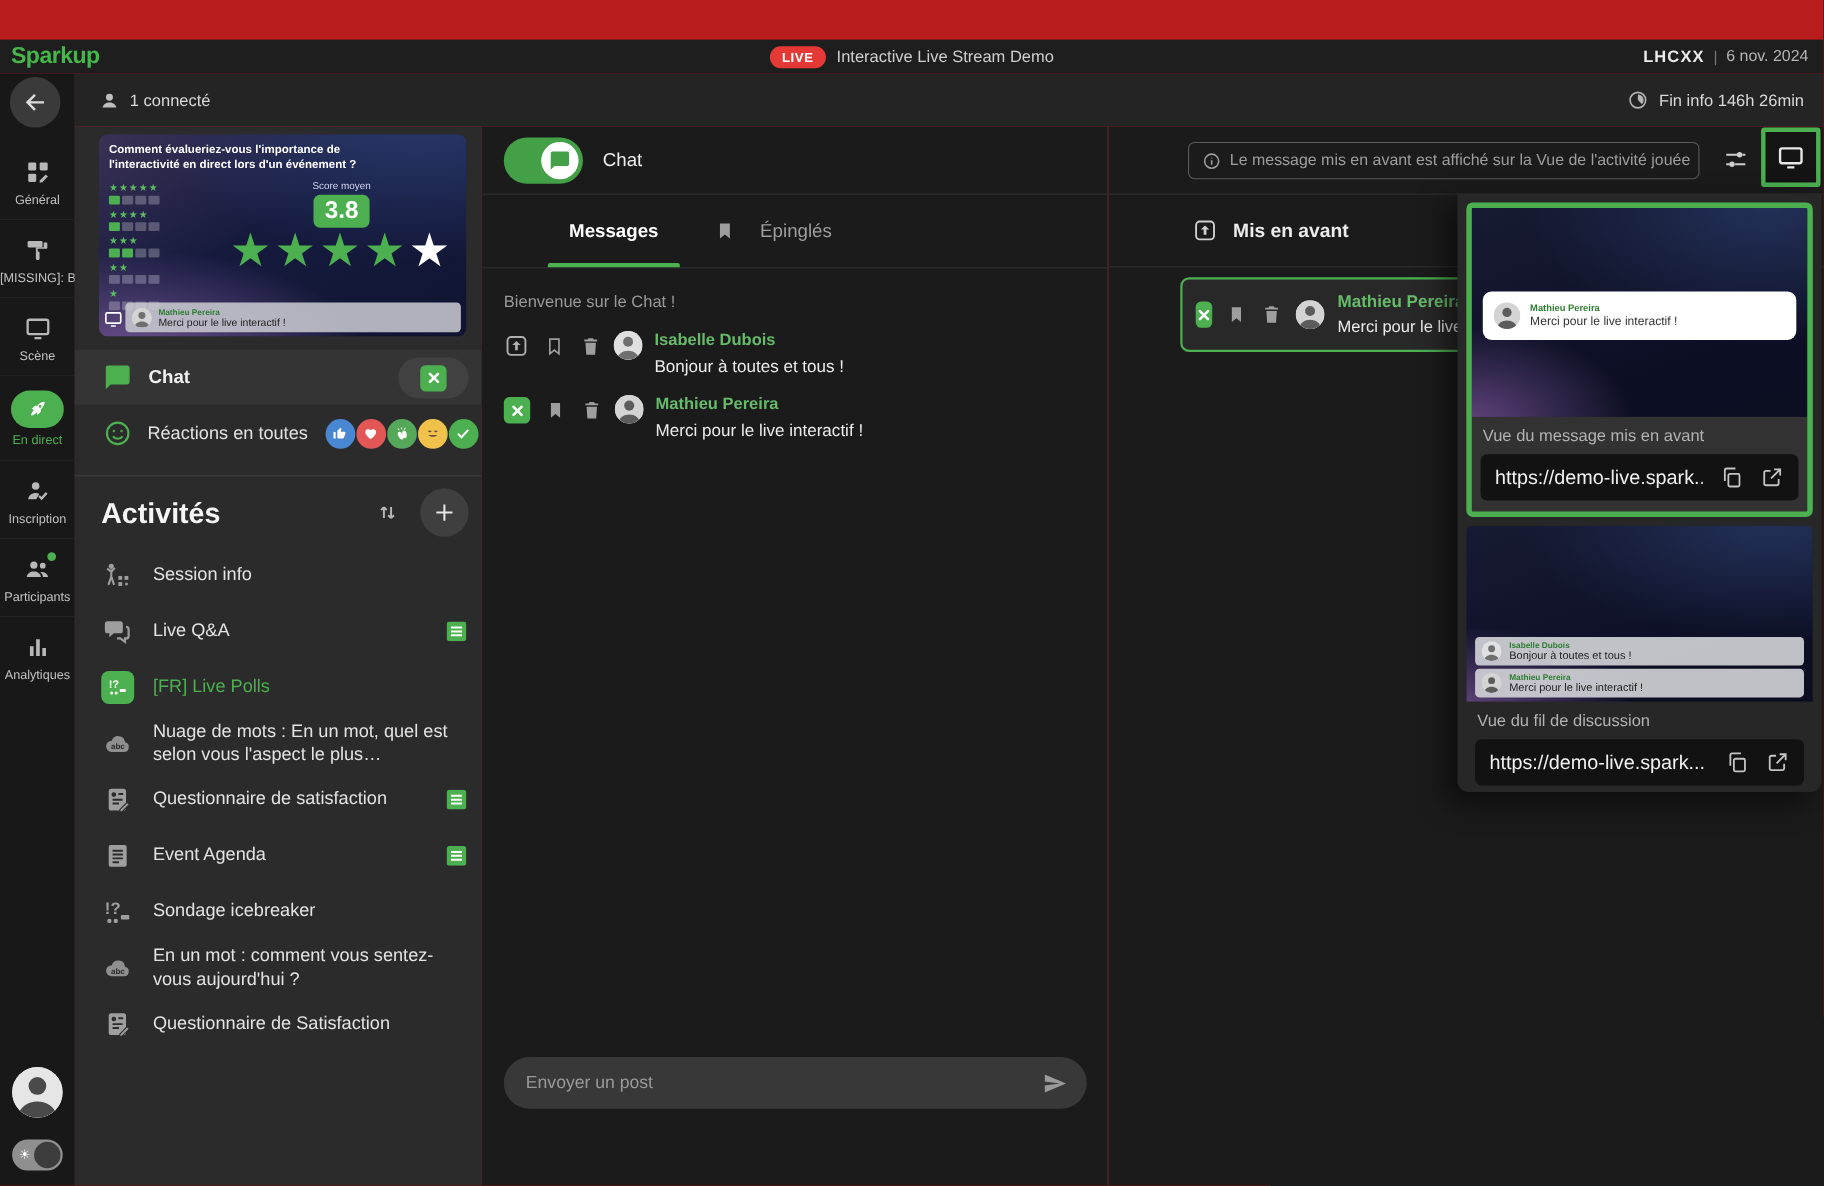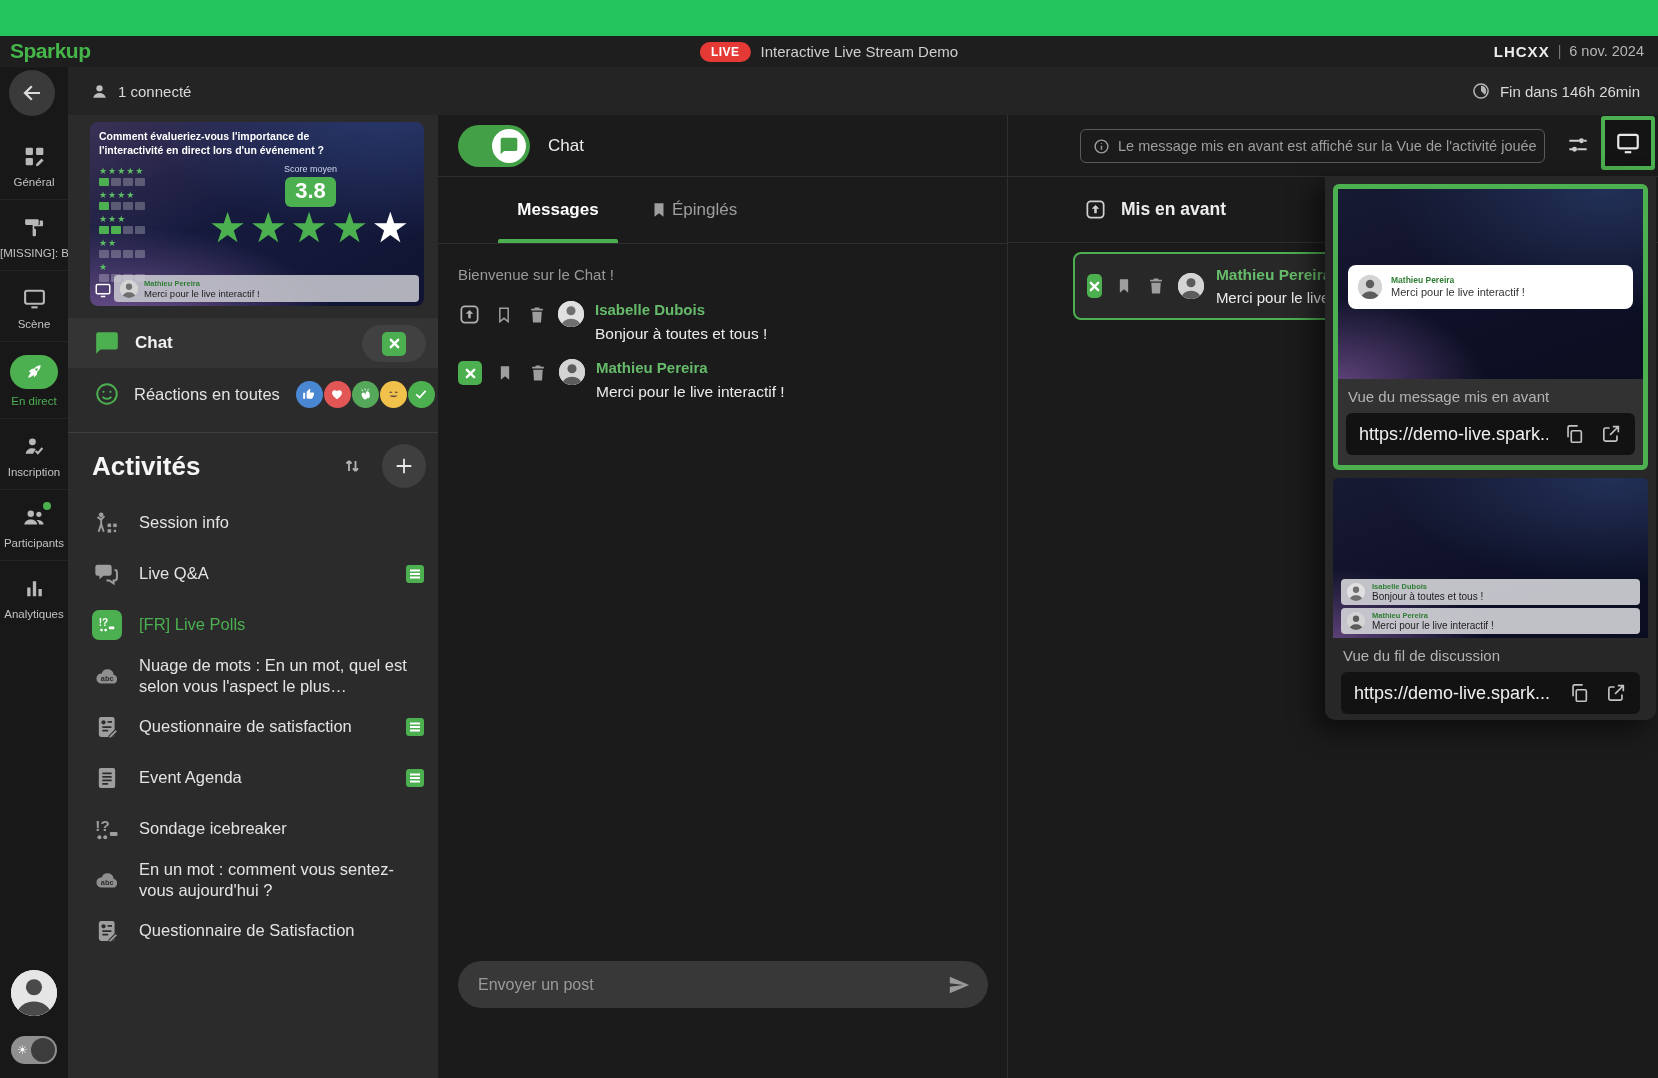--- a/index.html
+++ b/index.html
@@ -1,18 +1,18 @@
 <!DOCTYPE html>
 <html><head>
 <meta charset="utf-8">
 <style>
   html,body{margin:0;padding:0;background:#000;}
   *{box-sizing:border-box;}
   body{font-family:"Liberation Sans",sans-serif;}
-  .screen{position:relative;width:1658px;height:1078px;background:#22c55e;overflow:hidden;}
+  .screen{position:relative;width:1658px;height:1078px;background:#b91c1c;overflow:hidden;}
   svg{display:block;}
   .ico{display:inline-flex;align-items:center;justify-content:center;flex:none;}
 
   
   .topbar{position:absolute;left:0;top:36px;width:1658px;height:31px;background:#1e1e1e;display:flex;align-items:center;}
   .logo{position:absolute;left:10px;top:3px;font-size:21px;font-weight:bold;color:#45b649;letter-spacing:-.5px;}
   .live-wrap{position:absolute;left:50%;transform:translateX(-50%);display:flex;align-items:center;gap:10px;}
   .live-badge{background:#e53935;color:#fff;font-size:12px;font-weight:bold;padding:3px 11px;border-radius:11px;letter-spacing:.5px;}
   .stream-title{color:#cfcfcf;font-size:15px;}
   .topbar-right{position:absolute;right:14px;display:flex;gap:8px;}
@@ -92,21 +92,21 @@
 
   
   .chat-panel{position:absolute;left:438px;top:115px;width:569px;height:963px;background:#1b1b1b;}
   .chat-head{height:62px;border-bottom:1px solid #2f2f2f;display:flex;align-items:center;gap:18px;padding-left:20px;}
   .toggle{position:relative;width:72px;height:42px;border-radius:21px;background:#43a047;}
   .tknob2{position:absolute;right:4px;top:4px;width:34px;height:34px;border-radius:50%;background:#fff;display:flex;align-items:center;justify-content:center;}
   .chat-head-label{color:#ededed;font-size:17px;}
   .tabs{position:relative;height:67px;border-bottom:1px solid #2f2f2f;display:flex;align-items:center;padding-left:60px;gap:32px;}
   .tab-msg{position:relative;width:120px;text-align:center;color:#fff;font-weight:bold;font-size:17px;height:100%;display:flex;align-items:center;justify-content:center;}
   .tab-underline{position:absolute;left:0;bottom:0;width:120px;height:4px;background:#4caf50;border-radius:2px 2px 0 0;}
-  .tab-pin{display:flex;align-items:center;gap:4px;color:#9e9e9e;font-size:17px;}
+  .tab-pin{display:flex;align-items:center;gap:23px;color:#9e9e9e;font-size:17px;}
   .chat-body{padding:22px 0 0 20px;}
   .welcome{color:#9a9a9a;font-size:15px;margin-bottom:18px;}
   .msg-row{display:flex;align-items:flex-start;gap:11px;margin-bottom:16px;}
   .macts{display:flex;align-items:center;gap:13px;margin-top:2px;}
   .mcol{min-width:0;}
   .mname{color:#66bb6a;font-weight:bold;font-size:15px;}
   .mtext{color:#ececec;font-size:15.5px;margin-top:7px;}
   .chat-input{position:absolute;left:20px;right:19px;bottom:70px;height:47px;border-radius:24px;background:#383838;display:flex;align-items:center;padding:0 18px;gap:10px;}
   .chat-input input{flex:1;background:transparent;border:none;outline:none;color:#ececec;font-size:16px;font-family:"Liberation Sans",sans-serif;}
   .chat-input input::placeholder{color:#9a9a9a;}
@@ -269,21 +269,21 @@
       </span>
       <span>1 connecté</span>
     </div>
     <div class="countdown">
       <span class="ico">
         <svg width="20" height="20" viewBox="0 0 24 24">
             <circle cx="12" cy="12" r="8.5" fill="none" stroke="#b5b5b5" stroke-width="1.8"></circle>
             <path d="M12 12V5.8a6.2 6.2 0 0 1 4.4 10.6z" fill="#b5b5b5"></path>
           </svg>
       </span>
-      <span>Fin dans 146h 26min</span>
+      <span>Fin info 146h 26min</span>
     </div>
   </div>
 
   <div class="left-panel">
 
     <div class="preview-card">
       <div class="pv-q">Comment évalueriez-vous l'importance de l'interactivité en direct lors d'un événement ?</div>
       <div class="pv-rows">
         <div class="pvrow">
           <div class="pvstars">★★★★★</div>

